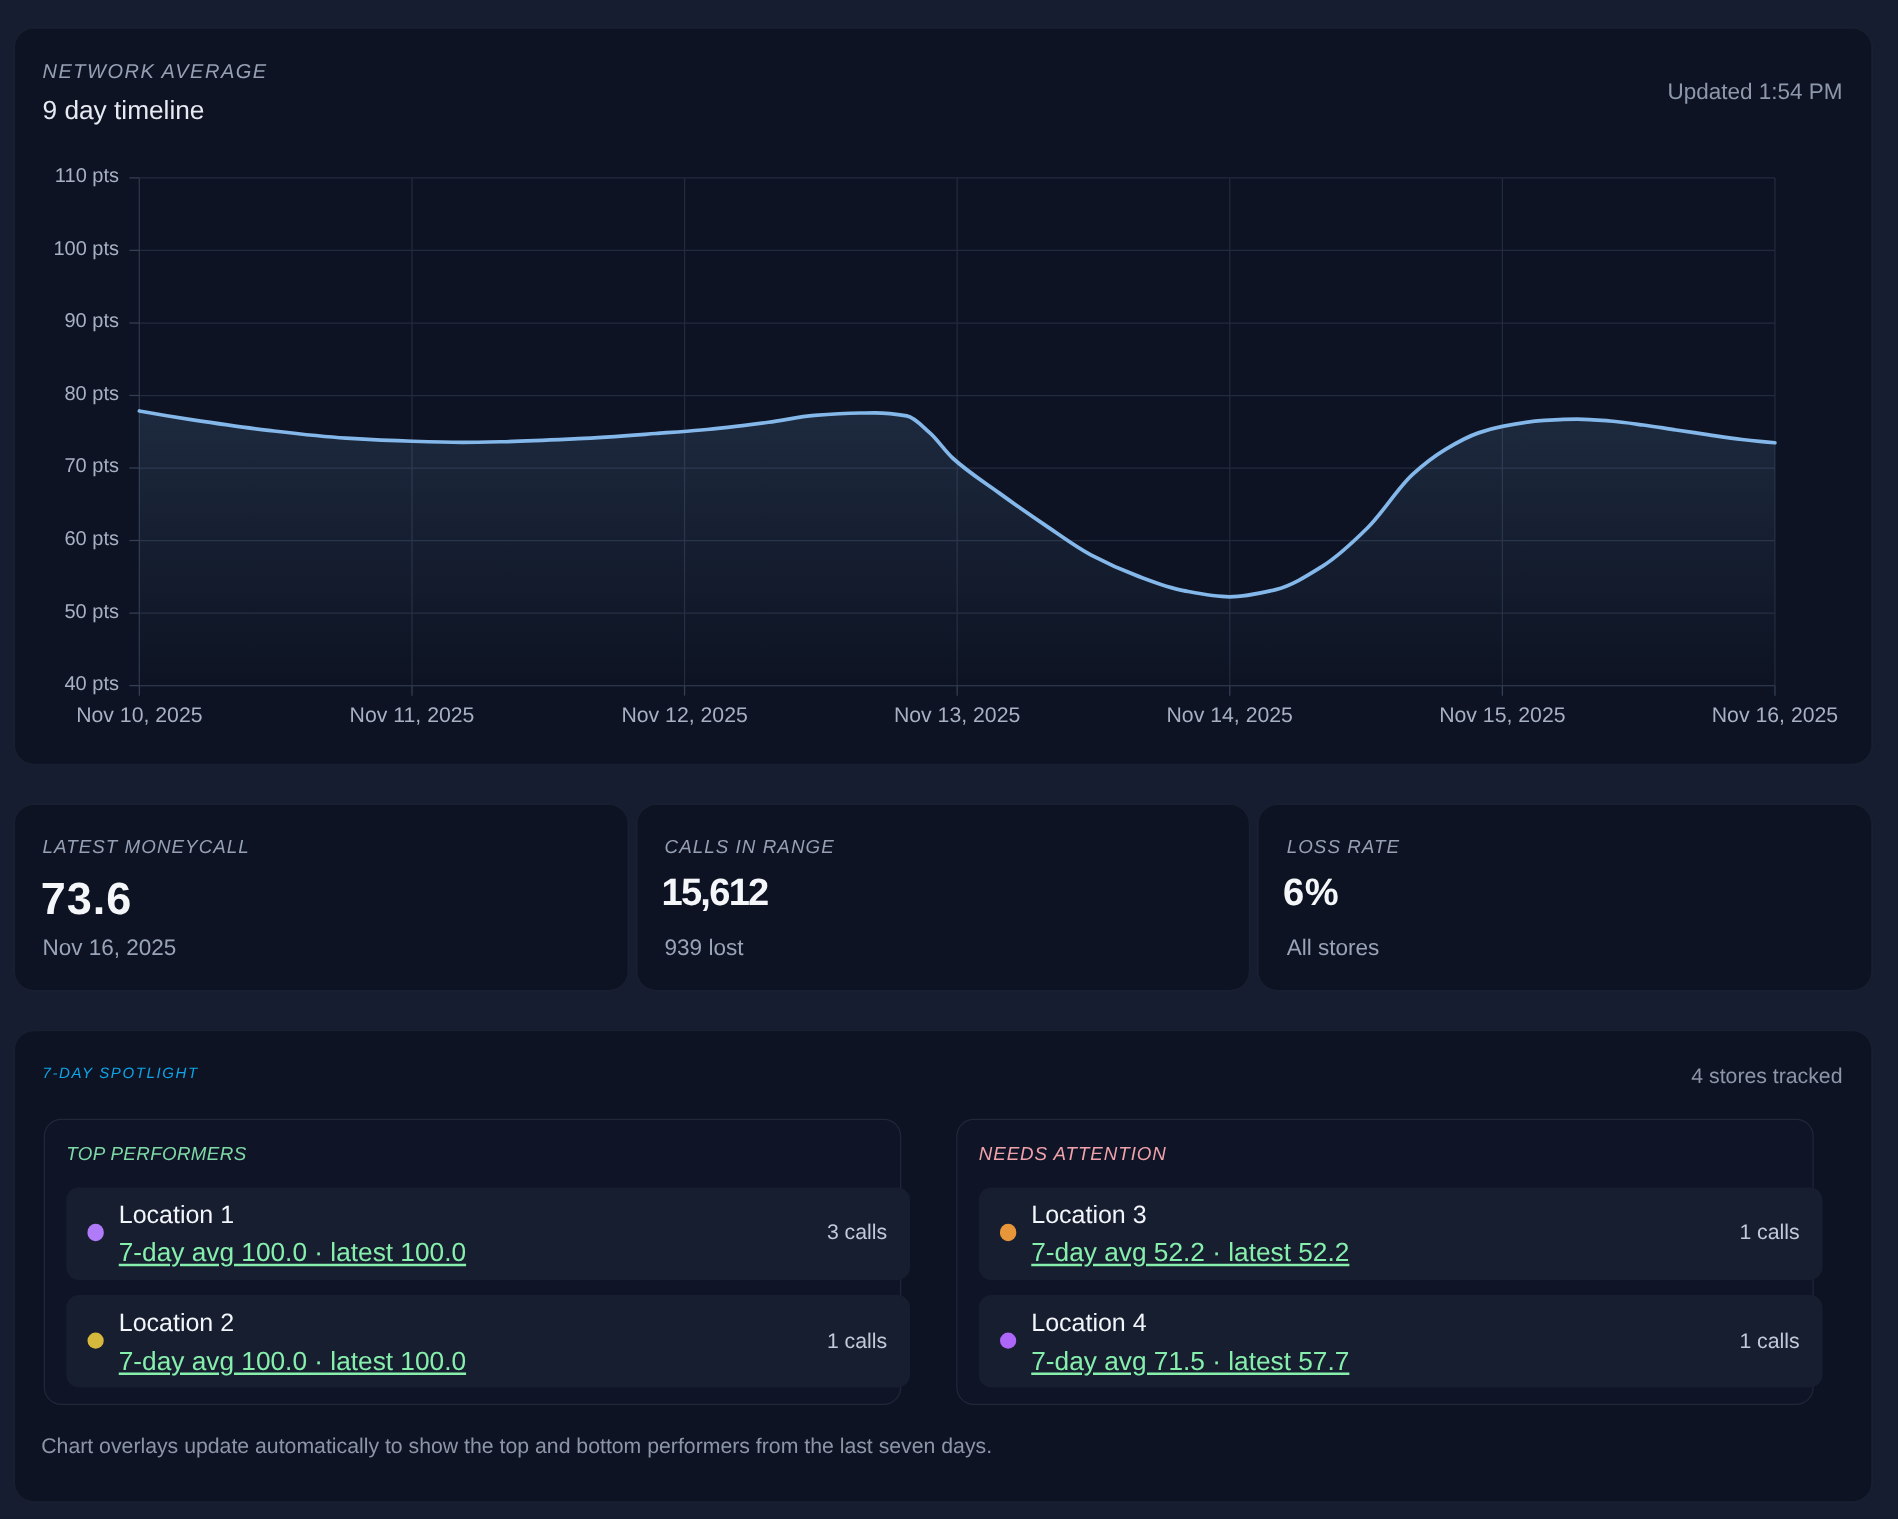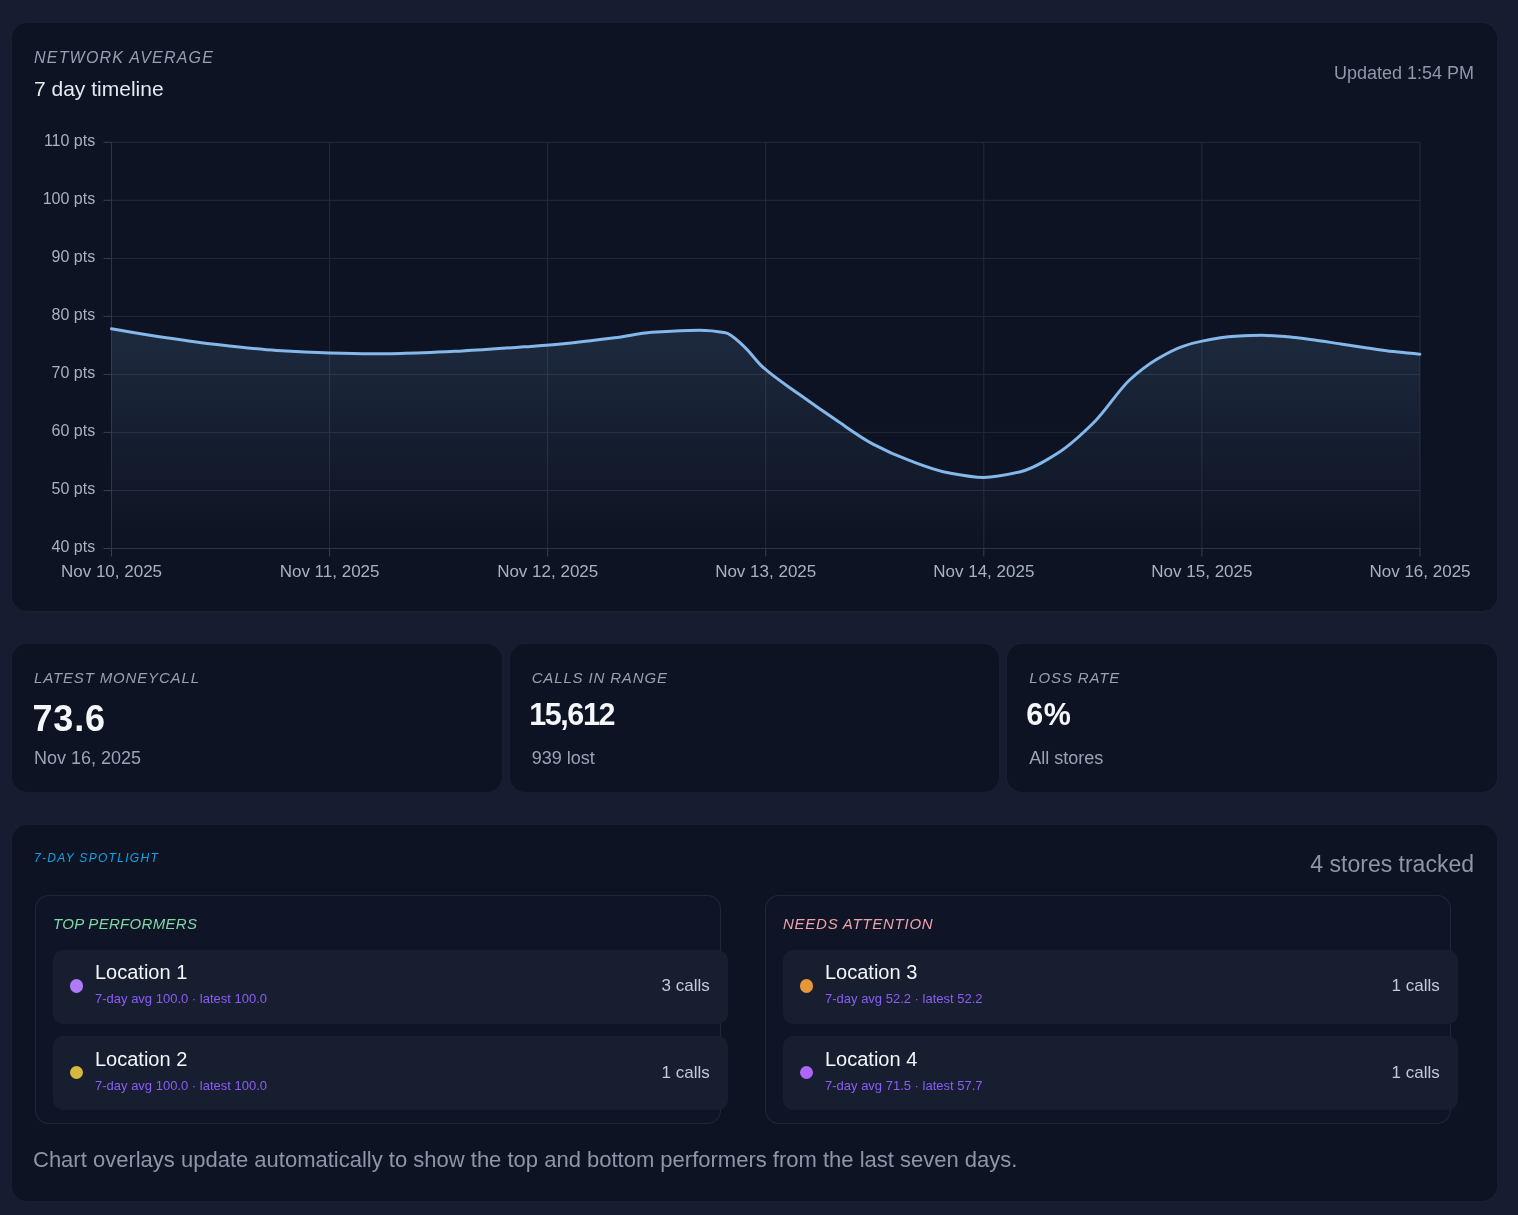--- a/index.html
+++ b/index.html
@@ -17,44 +17,44 @@
 .stat { position:relative; flex:1; background:#0d1322; border:1px solid rgba(148,163,184,0.09);
   border-radius:16px; }
 .stat .lab { position:absolute; left:22px; top:25px; font-size:15px; letter-spacing:0.85px; color:#96a0b4; }
 .stat .val { position:absolute; left:20.5px; top:54px; font-size:36px; font-weight:bold;
   letter-spacing:0.8px; color:#f4f6fa; }
 .stat .val.sm { font-size:30.5px; top:53px; }
 .stat .sub { position:absolute; left:22px; top:104px; font-size:18px; color:#9aa4b8; }
 #spot { left:11px; top:824px; width:1487px; height:378px; }
 #spothead { position:absolute; left:22px; top:26px; font-size:12px; letter-spacing:1.3px;
   color:#0ea5e9; }
-#tracked { position:absolute; right:23px; top:26px; font-size:23px; color:#8c96a8; }
+#tracked { position:absolute; right:23px; top:26px; font-size:17px; color:#8c96a8; }
 .panel { position:absolute; top:69.5px; width:686px; height:229px;
   background:#0f1527; border:1px solid rgba(148,163,184,0.13); border-radius:14px; }
 #panel1 { left:23px; }
 #panel2 { left:753px; }
 .phead { position:absolute; left:17px; top:19px; font-size:15px; letter-spacing:0.4px; }
 .green { color:#7fd9a6; letter-spacing:0.3px; }
 .pink { color:#f0a2ab; letter-spacing:0.75px; }
 .row { position:absolute; left:17px; width:674.7px; height:74px; background:#171e30;
   border-radius:10px; }
 .r1 { top:54px; }
 .r2 { top:140.8px; }
 .row .dot { position:absolute; left:16.75px; top:29.6px; width:13.5px; height:13.5px; border-radius:50%; }
 .row .t { position:absolute; left:42px; top:11.4px; font-size:20px; font-weight:500; color:#f2f5fa; }
-.row .s { position:absolute; left:42px; top:41.7px; font-size:13px; color:#8b5cf6; }
+.row .s { position:absolute; left:42px; top:41.7px; font-size:21px; color:#86efac;text-decoration:underline; }
 .row .c { position:absolute; right:18px; top:26.5px; font-size:17px; color:#c2cad8; }
-#footnote { position:absolute; left:21px; top:322px; font-size:22px; color:#8c96a8; }
+#footnote { position:absolute; left:21px; top:322px; font-size:17px; color:#8c96a8; }
 #v2 { letter-spacing:-1.4px; left:19.5px; }
 #v3 { letter-spacing:0.5px; left:19px; top:52.5px; }
 </style></head>
 <body>
 <div class="card" id="chartcard">
   <div id="nethead" class="ovl">Network Average</div>
-  <div id="timeline">7 day timeline</div>
+  <div id="timeline">9 day timeline</div>
   <div id="updated">Updated 1:54 PM</div>
   <svg width="1487" height="590" viewBox="0 0 1487 590" style="position:absolute;left:0;top:0">
 <defs>
         <linearGradient id="ag" x1="0" y1="0" x2="0" y2="1">
           <stop offset="0" stop-color="#7fb2e8" stop-opacity="0.14"></stop>
           <stop offset="1" stop-color="#7fb2e8" stop-opacity="0"></stop>
         </linearGradient>
       </defs>
 <line x1="99.5" y1="119.3" x2="1408" y2="119.3" stroke="#222b3e" stroke-width="1"></line>
 <line x1="99.5" y1="177.3" x2="1408" y2="177.3" stroke="#222b3e" stroke-width="1"></line>

